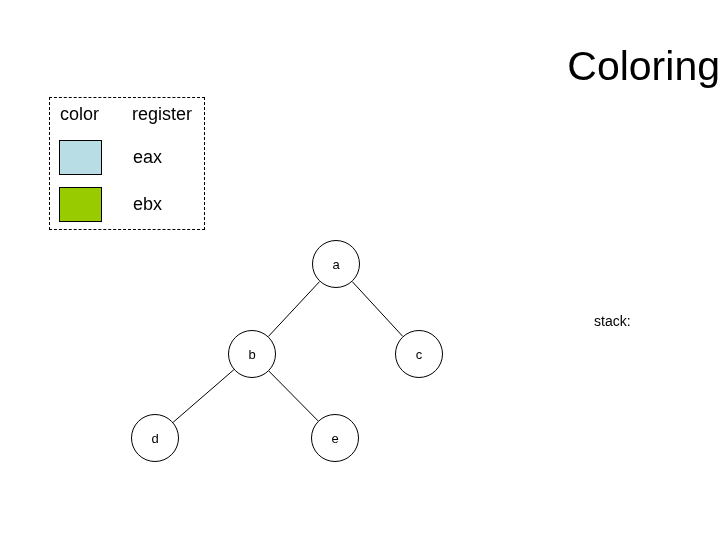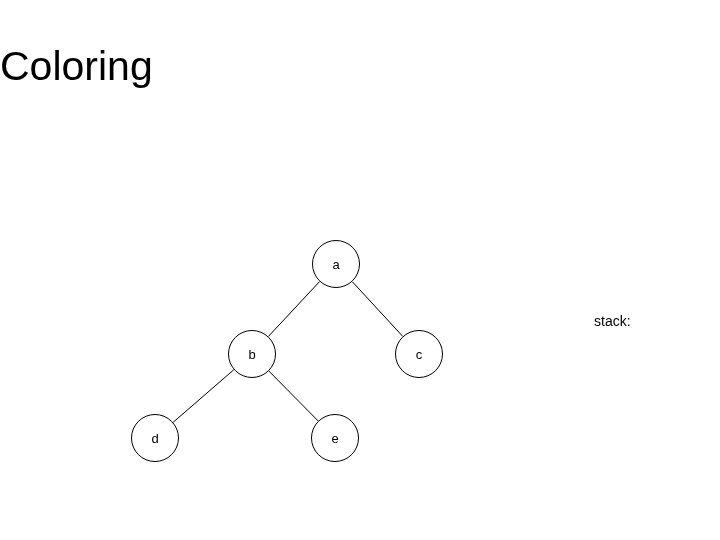--- a/index.html
+++ b/index.html
@@ -20,21 +20,21 @@
     background: #ffffff;
     overflow: hidden;
   }
 
   
   #slide-title {
     position: absolute;
     left: 0;
     top: 42px;
     width: 720px;
-    text-align: left;
+    text-align: right;
     font-size: 41px;
     line-height: 48px;
     font-weight: 400;
     letter-spacing: 0px;
     white-space: nowrap;
   }
 
   
   #legend {
     position: absolute;
@@ -123,20 +123,30 @@
     line-height: 13px;
   }
 </style>
 </head>
 <body>
 
 <div id="slide">
 
   <div id="slide-title">Coloring</div>
 
+  <div id="legend">
+    <div class="legend-head" id="legend-head-color">color</div>
+    <div class="legend-head" id="legend-head-register">register</div>
+
+    <div class="swatch" id="swatch-eax" style="background: rgb(184, 221, 229);"></div>
+    <div class="reg-label" id="reg-label-eax">eax</div>
+
+    <div class="swatch" id="swatch-ebx" style="background: rgb(153, 204, 0);"></div>
+    <div class="reg-label" id="reg-label-ebx">ebx</div>
+  </div>
 
   <div id="stack-label">stack:</div>
 
   <div id="graph">
     <svg id="graph-edges" viewBox="0 0 720 540">
         <line x1="319.6243619913597" y1="281.54532643782886" x2="268.3756380086403" y2="336.45467356217114" stroke="#000000" stroke-width="1"></line>
         <line x1="352.2705788651432" y1="281.64279635979386" x2="402.7294211348568" y2="336.35720364020614" stroke="#000000" stroke-width="1"></line>
         <line x1="233.85729209889504" y1="369.7112109659053" x2="173.14270790110496" y2="422.2887890340947" stroke="#000000" stroke-width="1"></line>
         <line x1="268.86864019035437" y1="371.07187681915383" x2="318.13135980964563" y2="420.92812318084617" stroke="#000000" stroke-width="1"></line>
       </svg>

